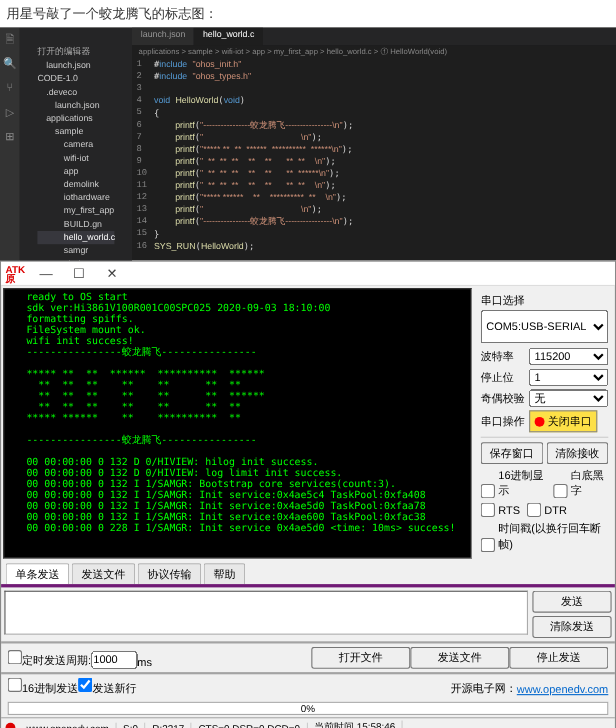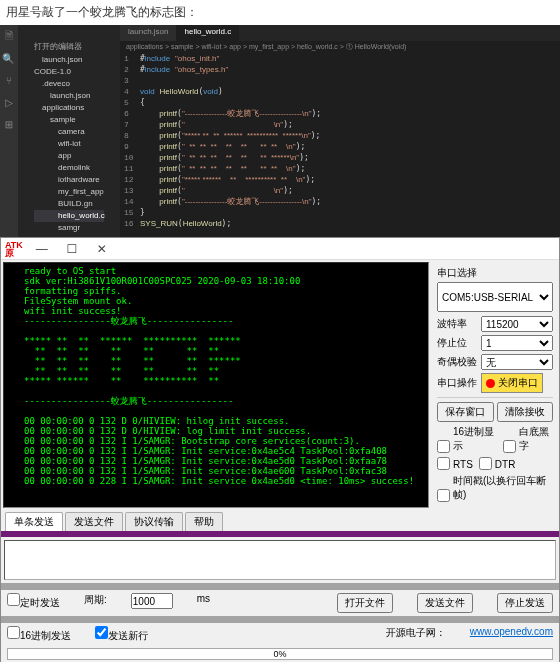--- a/index.html
+++ b/index.html
@@ -42,32 +42,32 @@
 .side .row label{width:44px}
 .side .row select,.side .row input{flex:1;font-size:10px;height:16px}
 .side .btn{font-size:10px;padding:1px 4px;height:20px}
 .side .btn-action{display:flex;align-items:center;gap:3px;border:1px solid #888;padding:1px 4px;background:#fde047;font-size:10px;height:20px}
 .side .record{width:9px;height:9px;border-radius:50%;background:#f00}
 .side .hr{height:1px;background:#ccc;margin:4px 0}
 .side .chk{display:flex;align-items:flex-end;gap:3px;margin-bottom:4px;font-size:10px}
 .side .chk-row{display:flex;gap:6px}
 
 
-.tabbar{display:flex;border-bottom:6px solid #701a75;padding:2px 4px 0;font-size:10px;gap:2px}
+.tabbar{display:flex;border-bottom:3px solid #701a75;padding:2px 4px 0;font-size:10px;gap:2px}
 .tabbar .t{padding:2px 8px;border:1px solid #aaa;border-bottom:none;background:#e8e8e8;border-radius:2px 2px 0 0}
 .tabbar .t.active{background:#fff}
 .sendarea{display:flex;padding:3px;gap:4px}
 .sendarea textarea{flex:1;height:40px;font-size:10px;border:1px inset #aaa;resize:none}
 .sendarea .sendcol{width:72px;display:flex;flex-direction:column;gap:3px}
 .sendarea .sendcol button{height:20px;font-size:10px}
 
-.optrow{display:flex;align-items:flex-start;padding:3px 6px;font-size:10px;gap:24px;border-top:7px solid #a3a3a3}
+.optrow{display:flex;align-items:flex-end;padding:3px 6px;font-size:10px;gap:0;border-top:2px solid #a3a3a3}
 .optrow .spacer{flex:1}
 .optrow input[type=text]{width:42px;font-size:10px;height:16px}
-.optrow button{font-size:10px;padding:1px 6px;height:20px}
+.optrow button{font-size:10px;padding:1px 23px;height:20px}
 .optrow .link{color:#06c;text-decoration:underline}
 
 .pbar{height:12px;border:1px solid #aaa;margin:2px 6px;position:relative;background:#fff;font-size:9px}
 .pbar .pct{position:absolute;left:50%;top:0;transform:translateX(-50%);line-height:10px}
 
 .status{display:flex;align-items:center;font-size:9px;border-top:1px solid #aaa;height:18px}
 .status .cell{padding:0 6px;border-right:1px solid #ccc;white-space:nowrap}
 .status .dot{width:9px;height:9px;border-radius:50%;background:#d00;margin:0 4px}
 </style>
 </head>
@@ -240,20 +240,24 @@
 
   <div class="tabbar" id="xcom-tabs">
       <div class="t active">单条发送</div>
       <div class="t">发送文件</div>
       <div class="t">协议传输</div>
       <div class="t">帮助</div>
     </div>
 
   <div class="sendarea">
     <textarea style=""></textarea>
+    <div class="sendcol">
+      <button>发送</button>
+      <button>清除发送</button>
+    </div>
   </div>
 
   <div class="optrow">
     <label class="chk"><input type="checkbox" style=""><span>定时发送</span></label>
     <span>周期:</span>
     <input type="text" value="1000" style="">
     <span>ms</span>
     <span class="spacer"></span>
     <button>打开文件</button>
     <button>发送文件</button>

